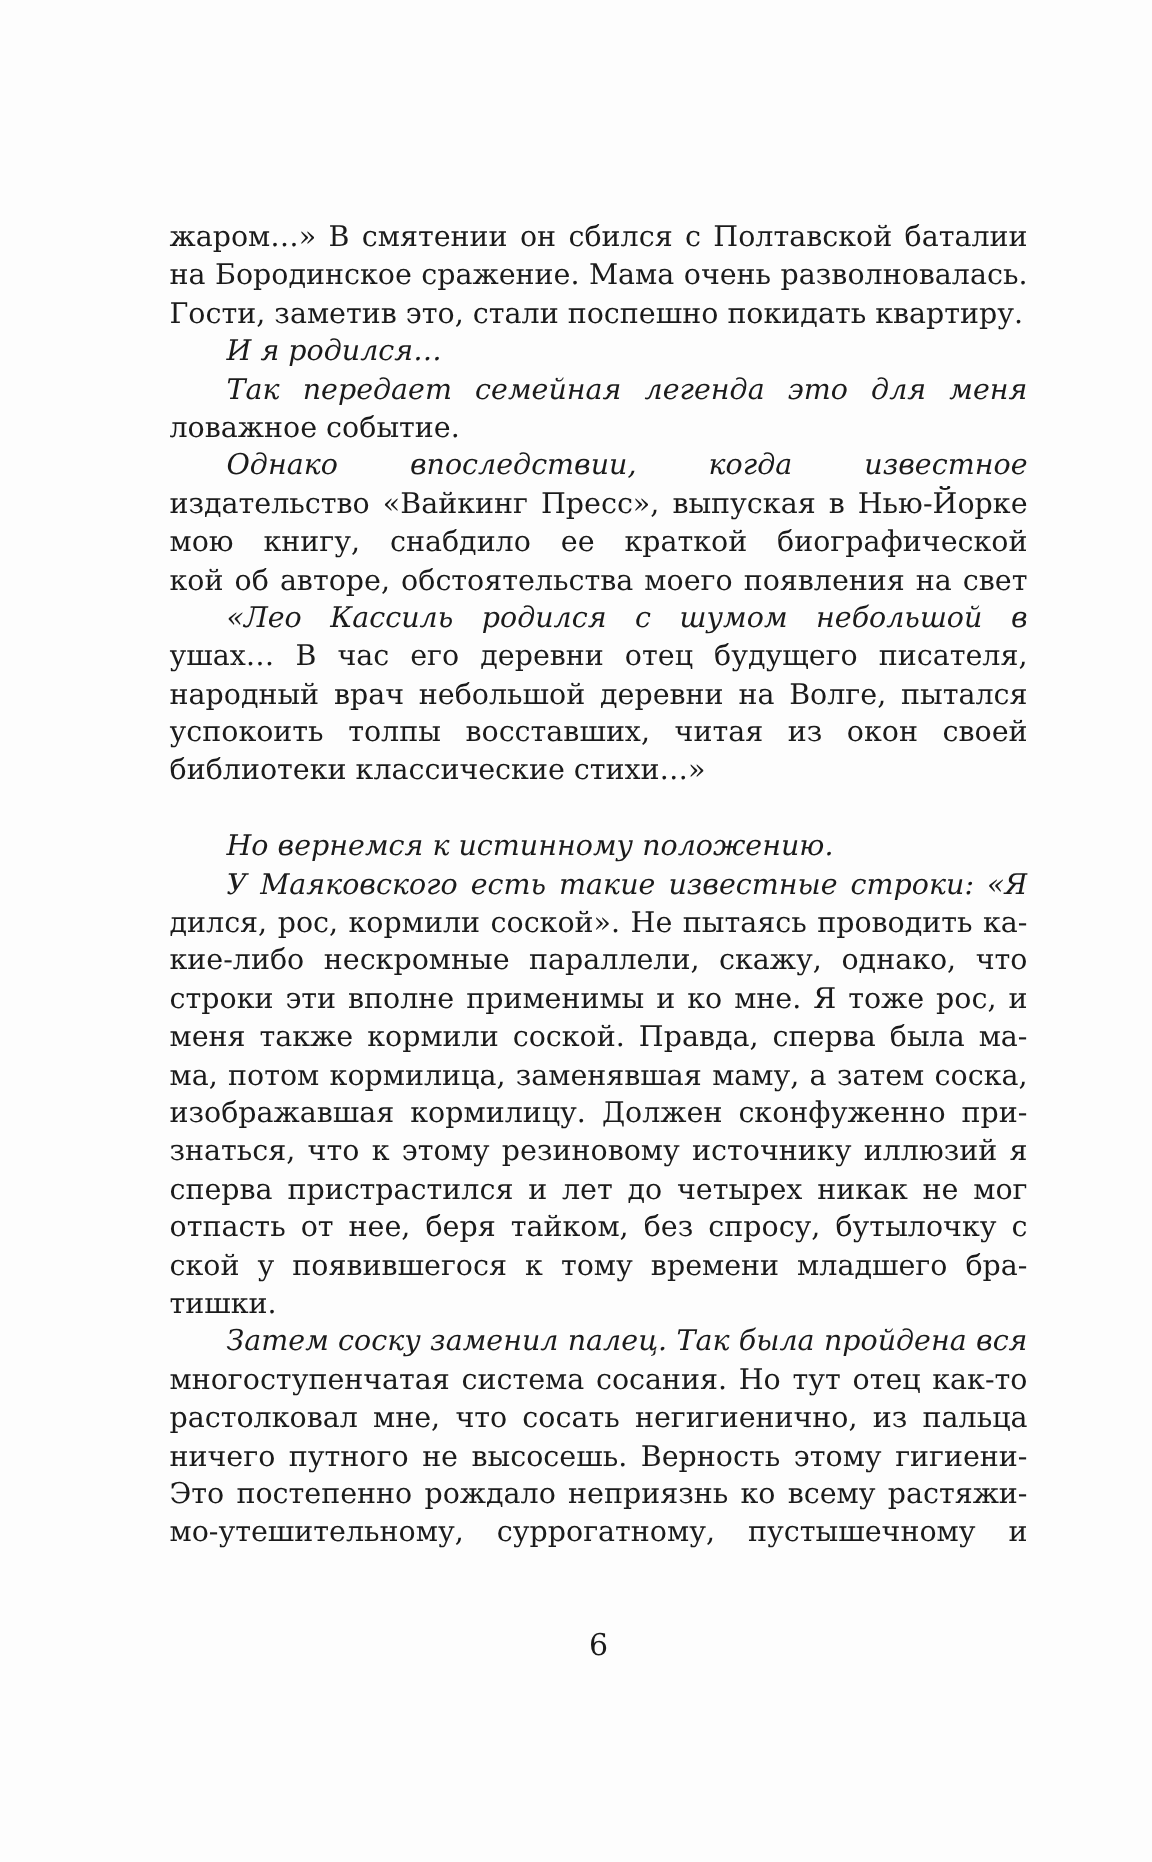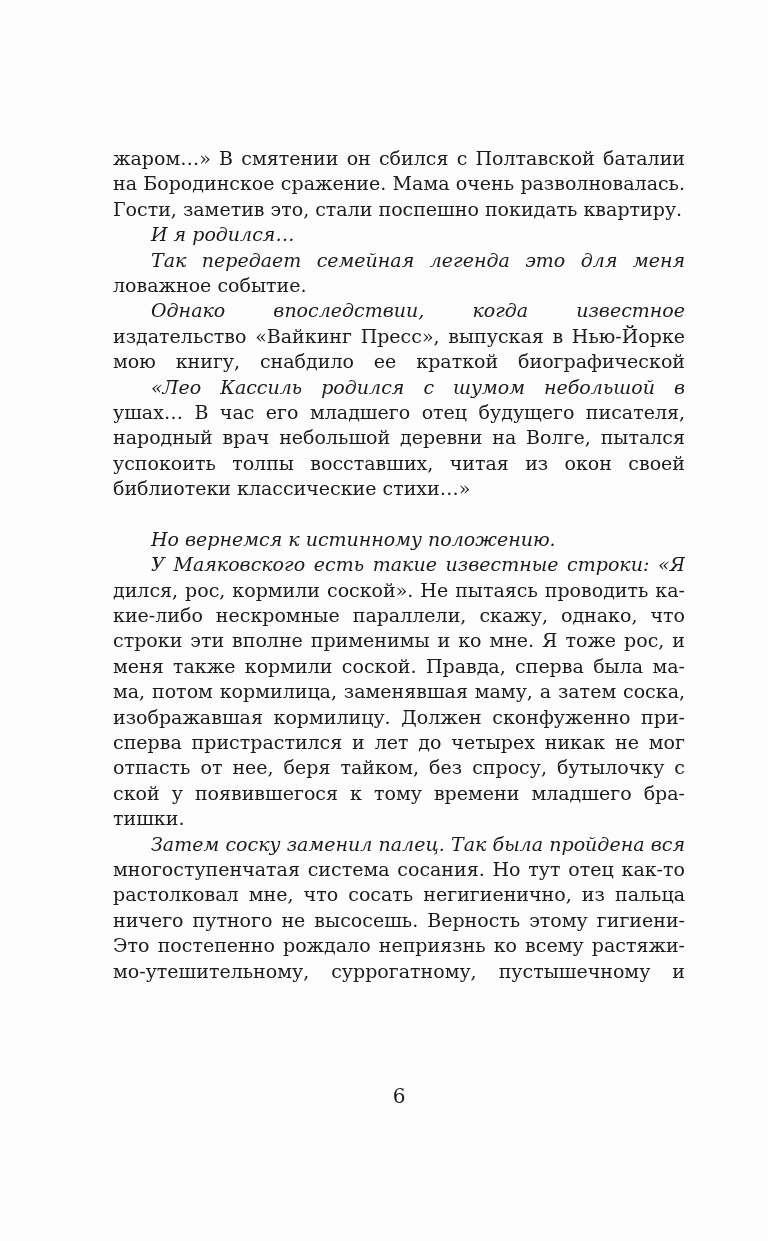--- a/index.html
+++ b/index.html
@@ -71,39 +71,41 @@
         <div class="line indent final">И я родился…</div>
       </div>
       <div class="paragraph">
         <div class="line indent">Так передает семейная легенда это для меня нема-</div>
         <div class="line final">ловажное событие.</div>
       </div>
       <div class="paragraph">
         <div class="line indent">Однако впоследствии, когда известное американское</div>
         <div class="line">издательство «Вайкинг Пресс», выпуская в Нью-Йорке</div>
         <div class="line">мою книгу, снабдило ее краткой биографической справ-</div>
+        <div class="line">кой об авторе, обстоятельства моего появления на свет</div>
       </div>
       <div class="paragraph gap-after">
         <div class="line indent">«Лео Кассиль родился с шумом небольшой в</div>
-        <div class="line">ушах… В час его младшего отец будущего писателя,</div>
+        <div class="line">ушах… В час его деревни отец будущего писателя,</div>
         <div class="line">народный врач небольшой деревни на Волге, пытался</div>
         <div class="line">успокоить толпы восставших, читая из окон своей</div>
         <div class="line final">библиотеки классические стихи…»</div>
       </div>
       <div class="paragraph">
         <div class="line indent final">Но вернемся к истинному положению.</div>
       </div>
       <div class="paragraph">
         <div class="line indent">У Маяковского есть такие известные строки: «Я ро-</div>
         <div class="line">дился, рос, кормили соской». Не пытаясь проводить ка-</div>
         <div class="line">кие-либо нескромные параллели, скажу, однако, что</div>
         <div class="line">строки эти вполне применимы и ко мне. Я тоже рос, и</div>
         <div class="line">меня также кормили соской. Правда, сперва была ма-</div>
         <div class="line">ма, потом кормилица, заменявшая маму, а затем соска,</div>
         <div class="line">изображавшая кормилицу. Должен сконфуженно при-</div>
+        <div class="line">знаться, что к этому резиновому источнику иллюзий я</div>
         <div class="line">сперва пристрастился и лет до четырех никак не мог</div>
         <div class="line">отпасть от нее, беря тайком, без спросу, бутылочку с со-</div>
         <div class="line">ской у появившегося к тому времени младшего бра-</div>
         <div class="line final">тишки.</div>
       </div>
       <div class="paragraph">
         <div class="line indent">Затем соску заменил палец. Так была пройдена вся</div>
         <div class="line">многоступенчатая система сосания. Но тут отец как-то</div>
         <div class="line">растолковал мне, что сосать негигиенично, из пальца</div>
         <div class="line">ничего путного не высосешь. Верность этому гигиени-</div>

